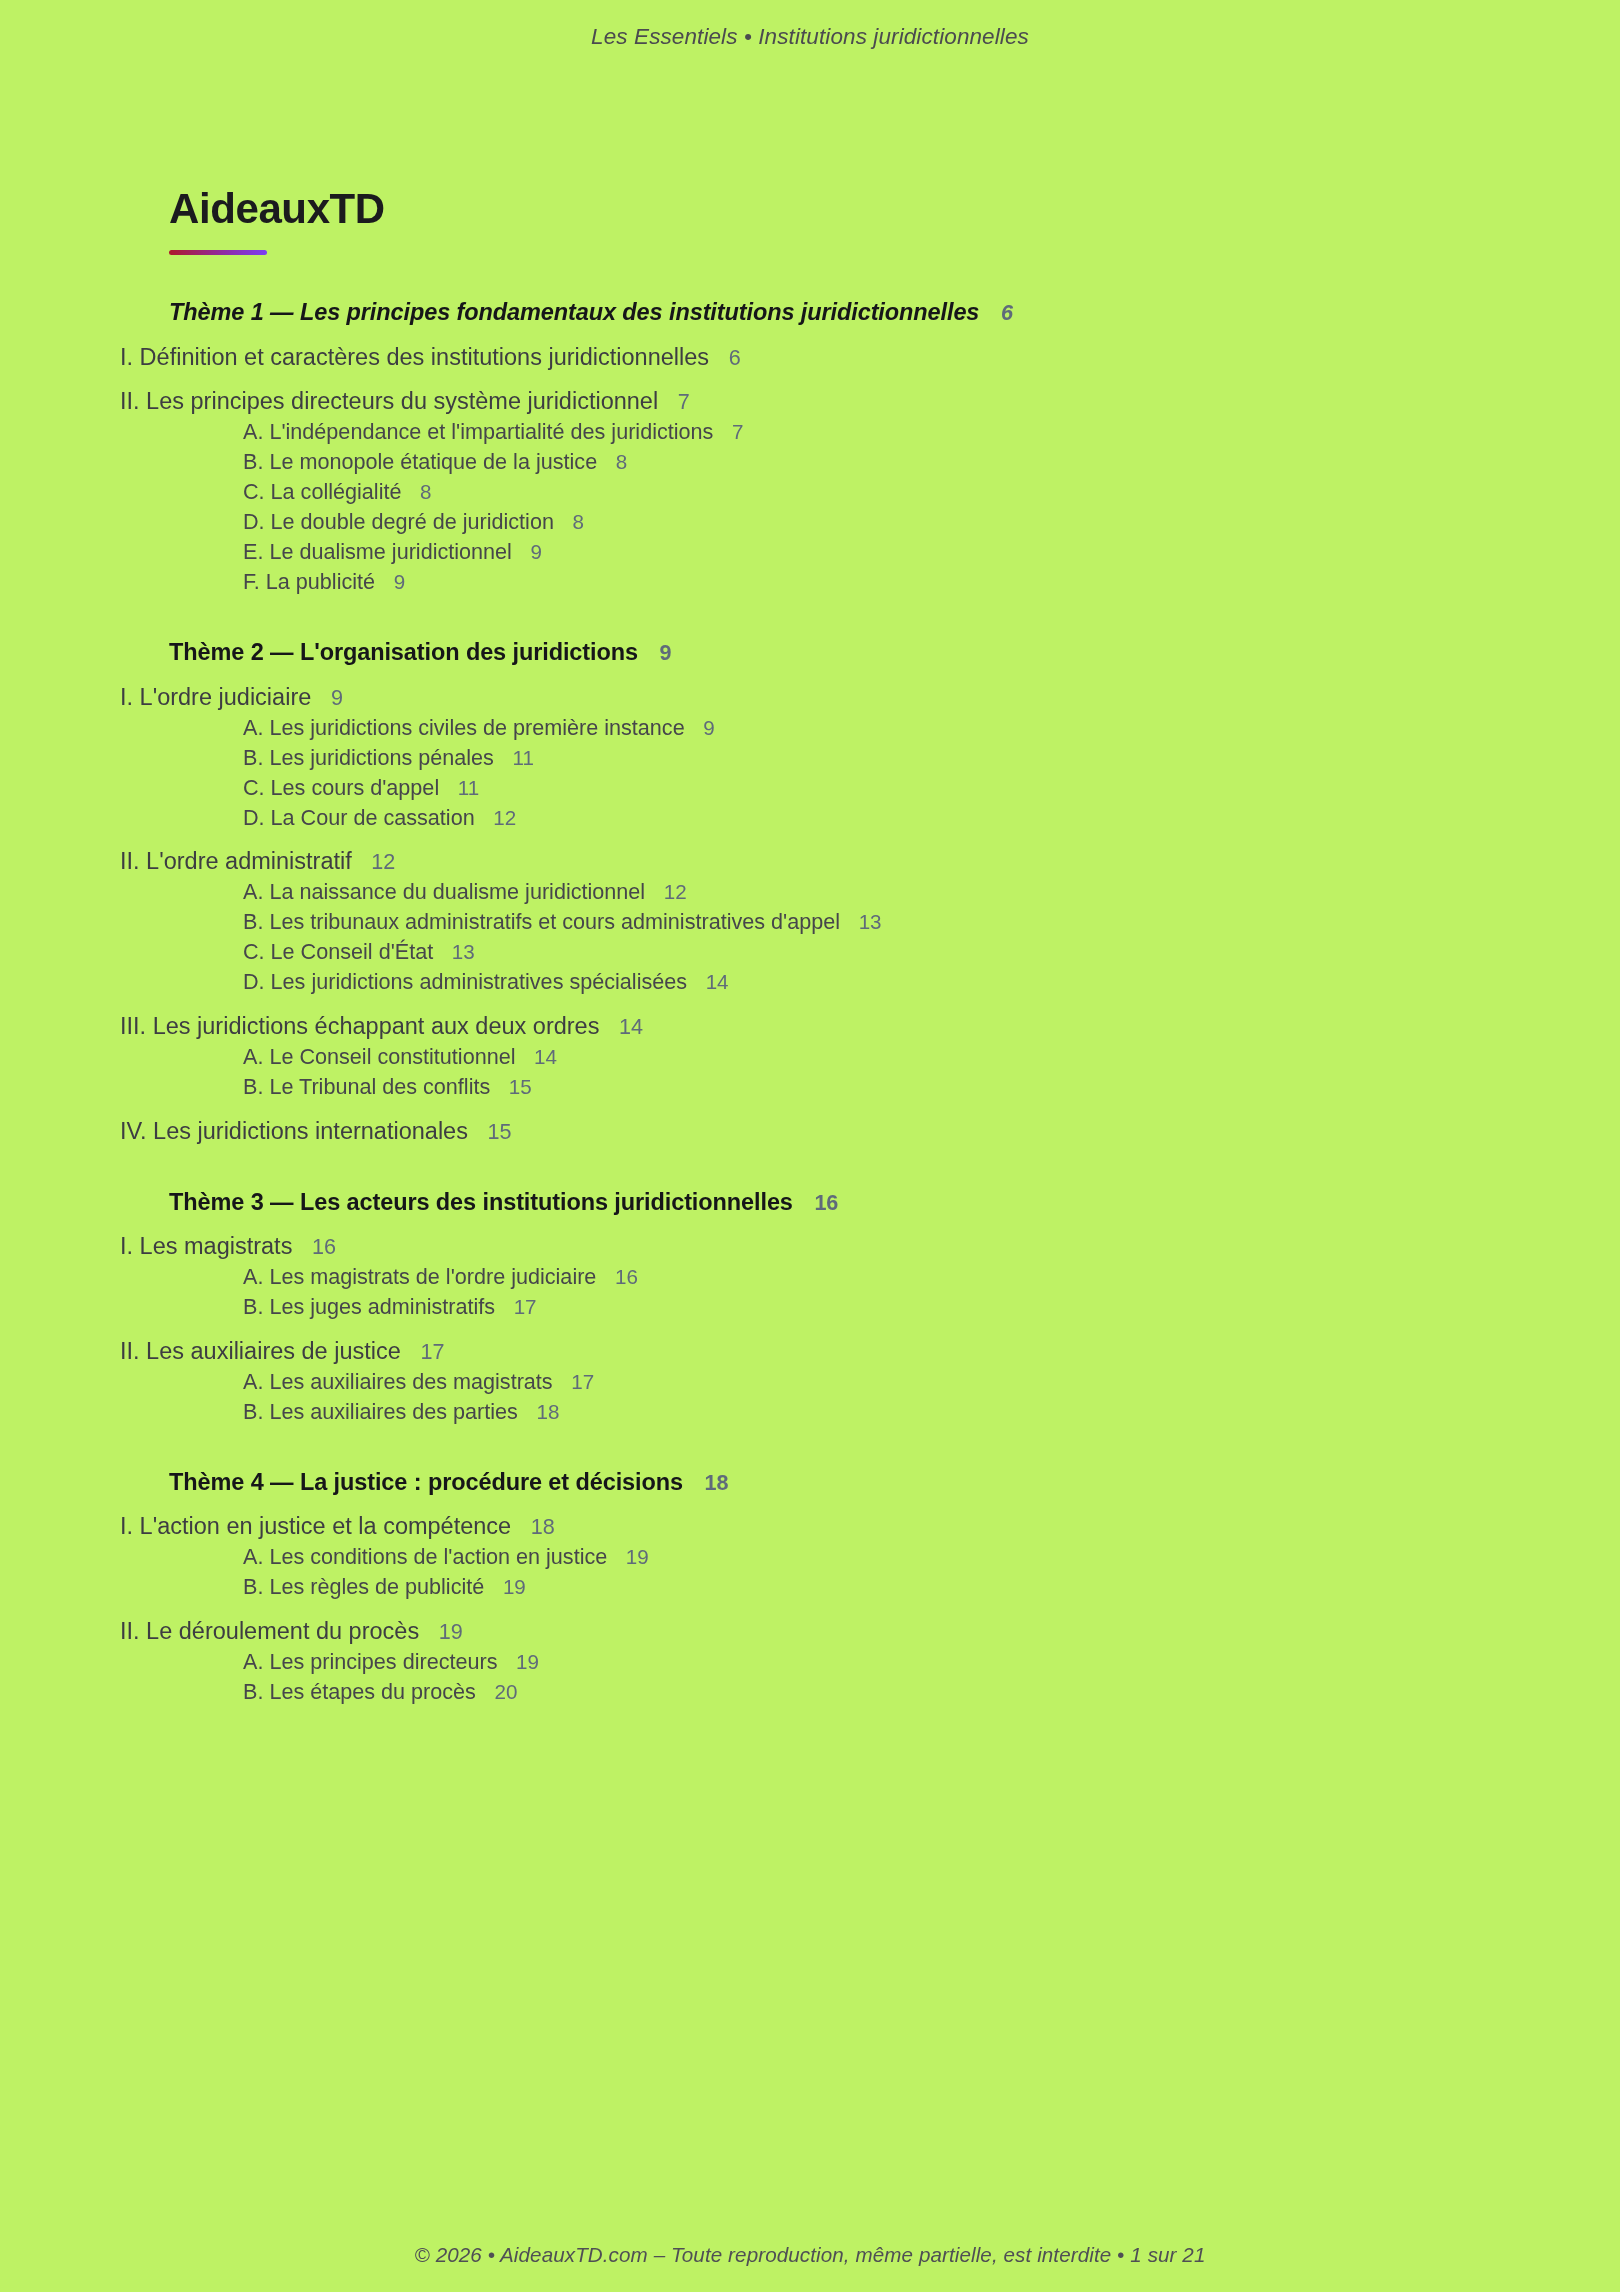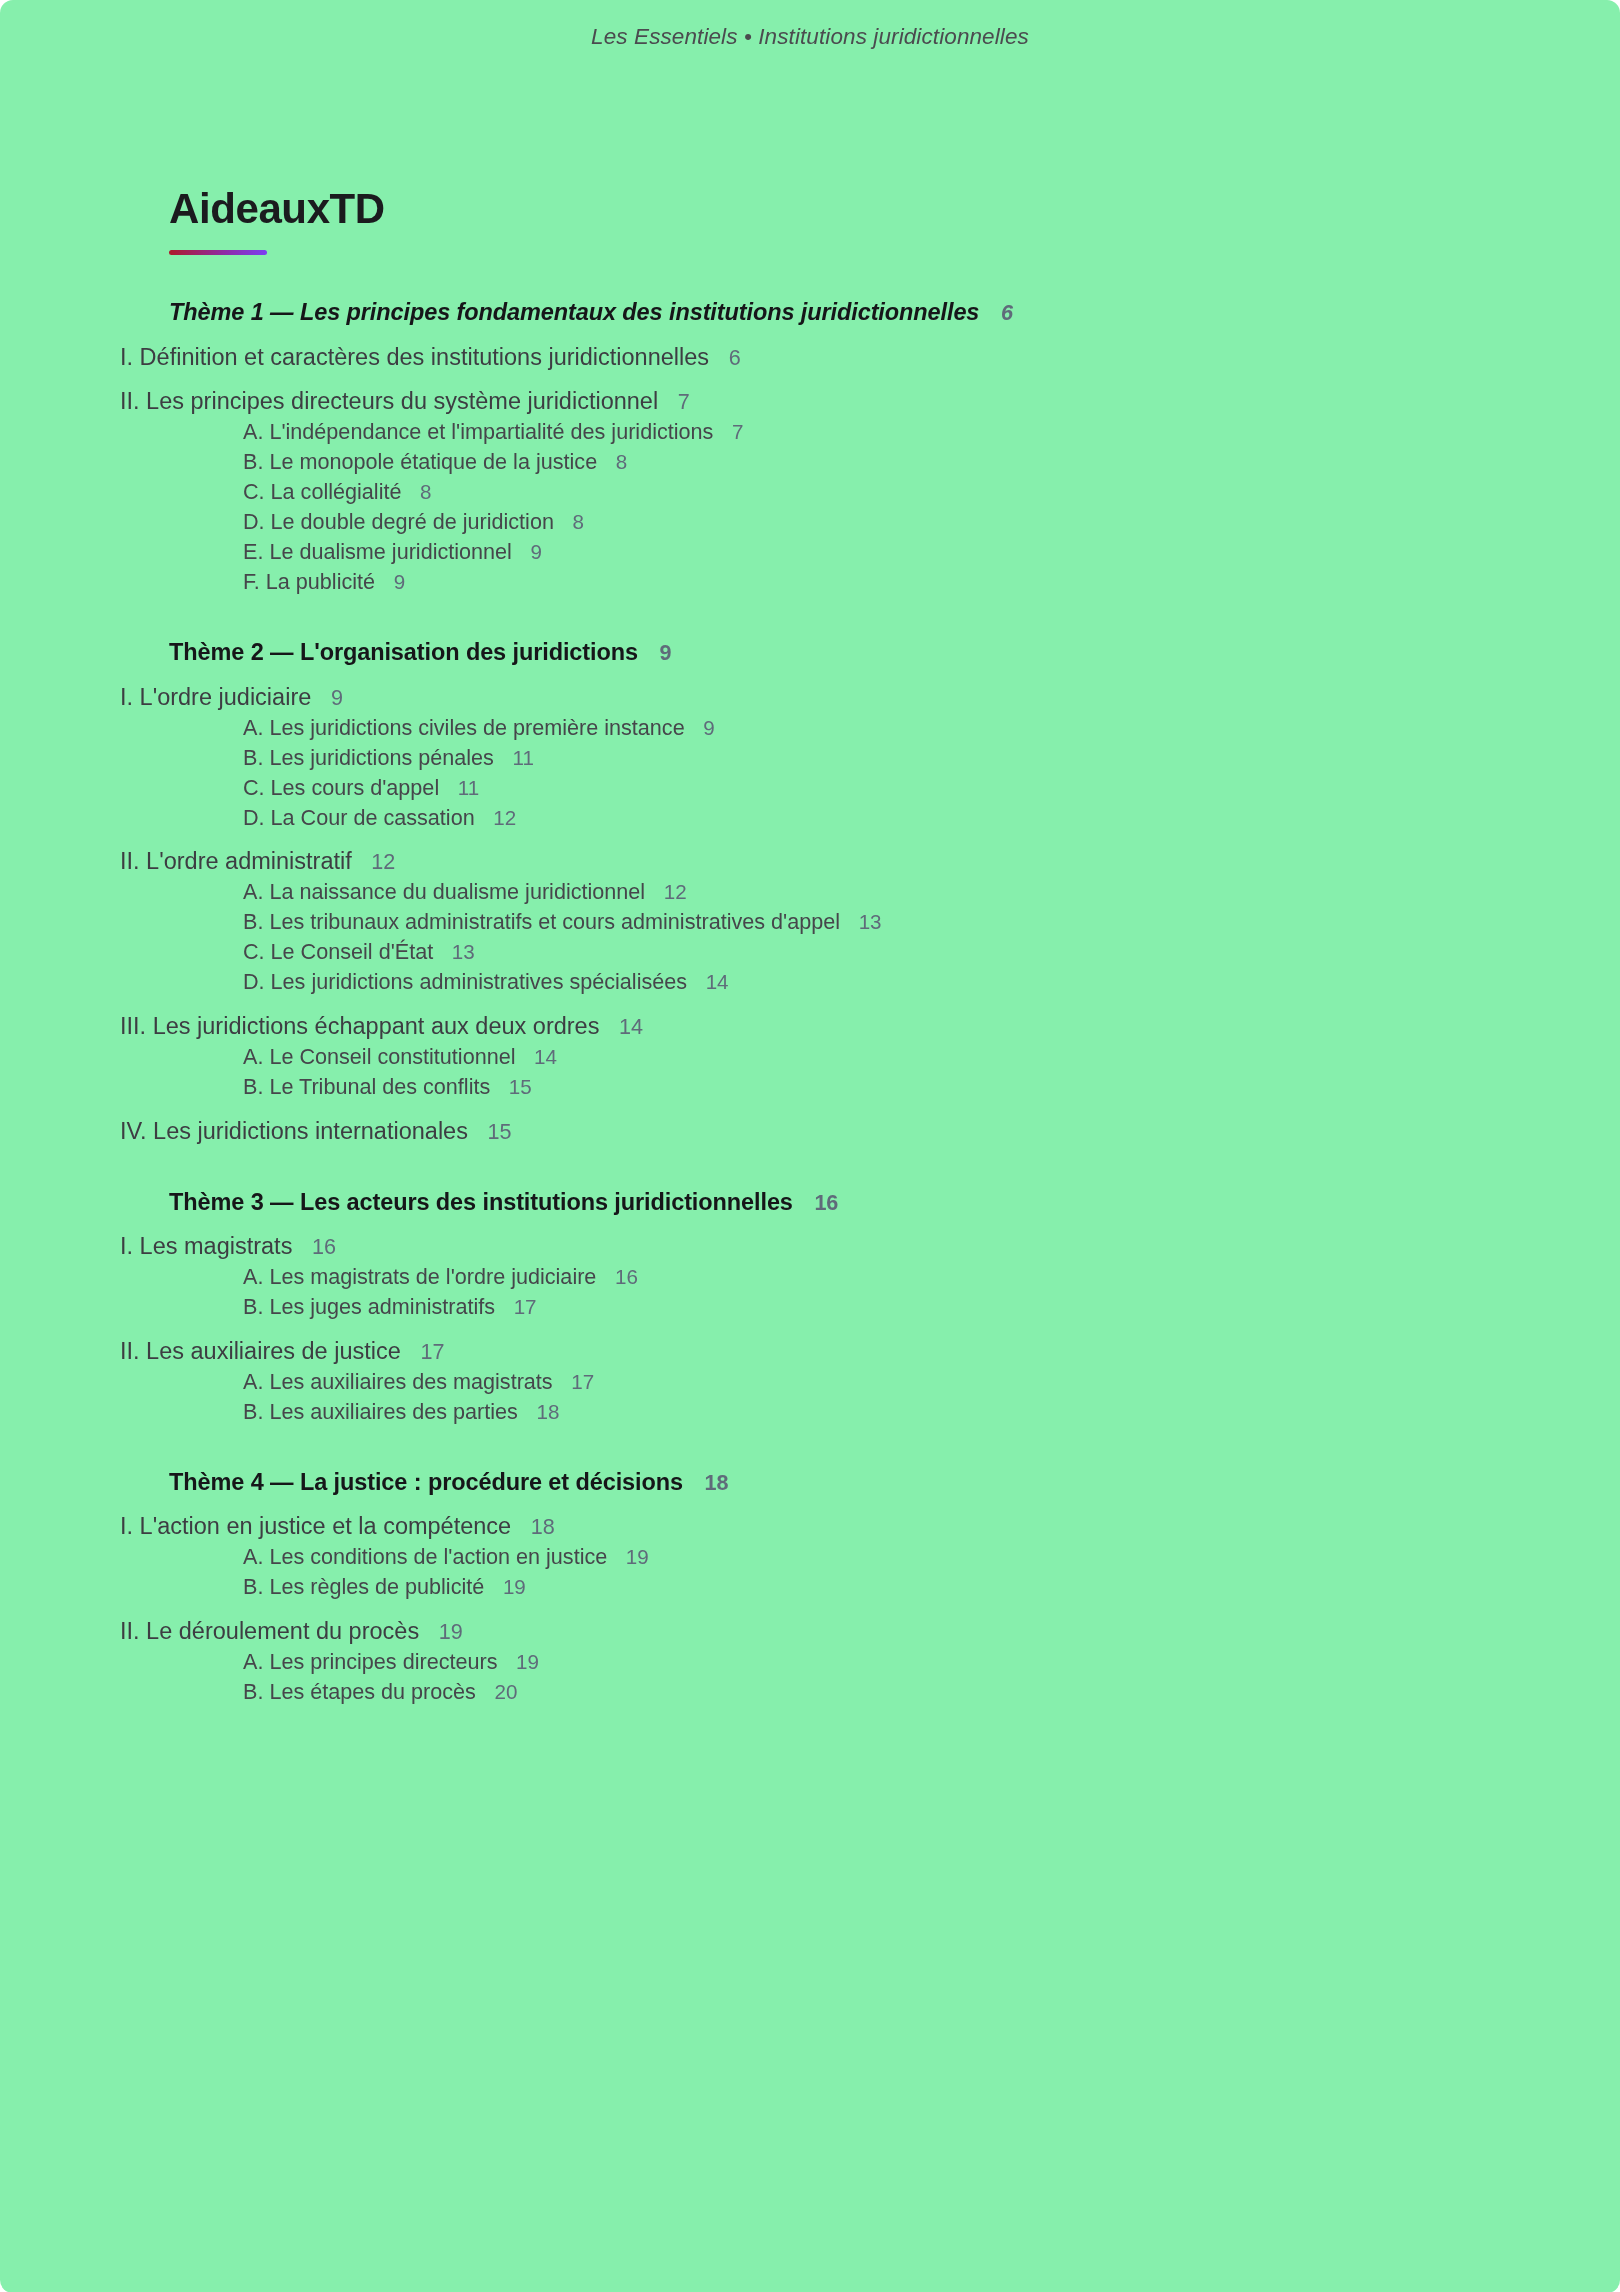--- a/index.html
+++ b/index.html
@@ -13,22 +13,21 @@
     position: relative;
     font-family: "Liberation Sans", sans-serif;
     -webkit-font-smoothing: antialiased;
   }
 
   .page {
     position: relative;
     width: 1620px;
     height: 2293px;
     box-sizing: border-box;
-    background: #86efac;
-    border-radius: 13px;
+    background: #bef264;
   }
 
   
   .running-header {
     position: absolute;
     top: 23.5px;
     left: 0;
     width: 1620px;
     text-align: center;
     font-style: italic;
@@ -295,15 +294,16 @@
       <div class="toc-row lvl-2">
         <span class="toc-label">A. Les principes directeurs</span>
         <span class="toc-page">19</span>
       </div>
       <div class="toc-row lvl-2">
         <span class="toc-label">B. Les étapes du procès</span>
         <span class="toc-page">20</span>
       </div>
     </div>
 
+  <div class="page-footer">© 2026 • AideauxTD.com – Toute reproduction, même partielle, est interdite • 1 sur 21</div>
 
 </div>
 
 
 </body></html>

